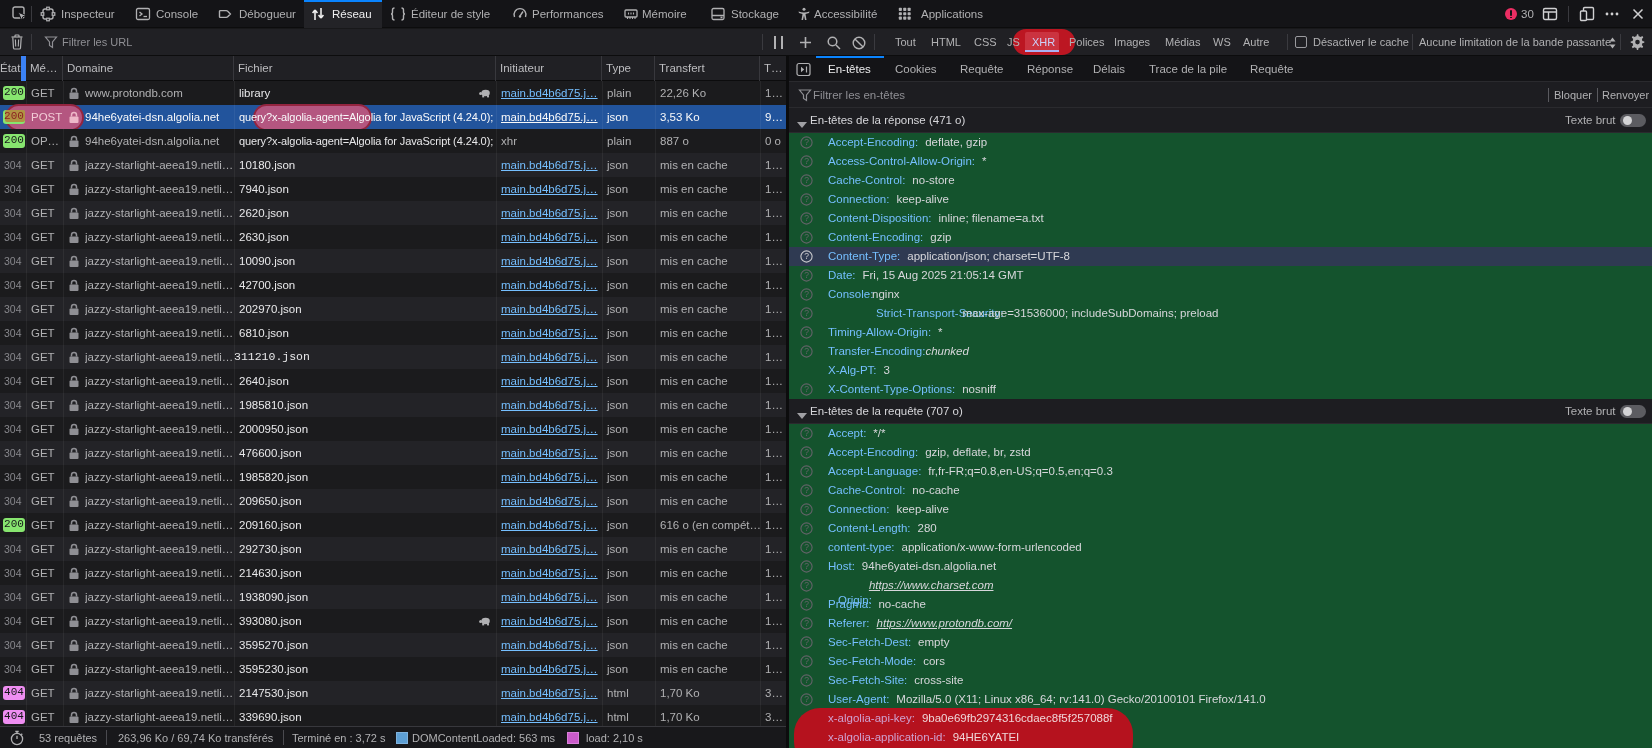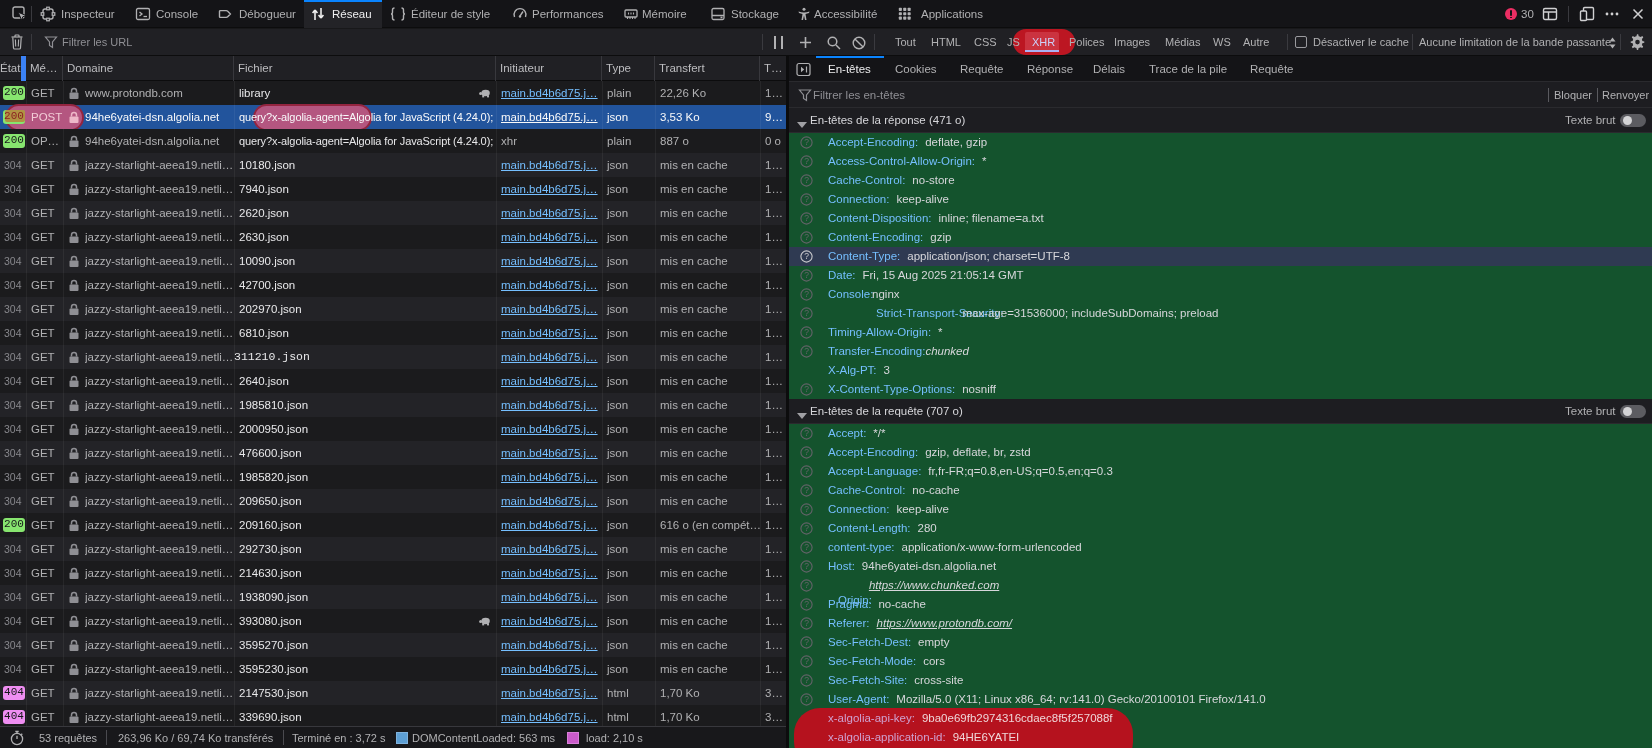--- a/index.html
+++ b/index.html
@@ -977,21 +977,21 @@
           </svg></div>
 <div class="abs" style="left:39px;top:0;height:19px;line-height:19px;color:#75bfff;white-space:nowrap;">Host:</div>
 <div class="abs" style="left:39px;top:0;height:19px;line-height:19px;white-space:nowrap;"><span style="visibility:hidden;">Host:</span><span style="color:#d7d7db;margin-left:7px;">94he6yatei-dsn.algolia.net</span></div>
 </div>
 <div class="abs" style="left:0;top:520px;width:864px;height:19px;">
 <div class="abs" style="left:10.5px;top:3px;"><svg width="13" height="13" viewBox="0 0 13 13" style="">
             <circle cx="6.5" cy="6.5" r="5.6" fill="none" stroke="#636368" stroke-width="1.1"></circle>
             <text x="6.5" y="9.4" font-size="8.5" font-family="Liberation Sans" fill="#636368" text-anchor="middle">?</text>
           </svg></div>
 <div class="abs" style="left:49px;top:0;height:19px;line-height:19px;color:#75bfff;white-space:nowrap;margin-top:15px;">Origin:</div>
-<div class="abs" style="left:39px;top:0;height:19px;line-height:19px;white-space:nowrap;"><span style="visibility:hidden;">Origin:</span><span style="color:#d7d7db;font-style:italic;text-decoration:underline;margin-left:7px;">https://www.chunked.com</span></div>
+<div class="abs" style="left:39px;top:0;height:19px;line-height:19px;white-space:nowrap;"><span style="visibility:hidden;">Origin:</span><span style="color:#d7d7db;font-style:italic;text-decoration:underline;margin-left:7px;">https://www.charset.com</span></div>
 </div>
 <div class="abs" style="left:0;top:539px;width:864px;height:19px;">
 <div class="abs" style="left:10.5px;top:3px;"><svg width="13" height="13" viewBox="0 0 13 13" style="">
             <circle cx="6.5" cy="6.5" r="5.6" fill="none" stroke="#636368" stroke-width="1.1"></circle>
             <text x="6.5" y="9.4" font-size="8.5" font-family="Liberation Sans" fill="#636368" text-anchor="middle">?</text>
           </svg></div>
 <div class="abs" style="left:39px;top:0;height:19px;line-height:19px;color:#75bfff;white-space:nowrap;">Pragma:</div>
 <div class="abs" style="left:39px;top:0;height:19px;line-height:19px;white-space:nowrap;"><span style="visibility:hidden;">Pragma:</span><span style="color:#d7d7db;margin-left:7px;">no-cache</span></div>
 </div>
 <div class="abs" style="left:0;top:558px;width:864px;height:19px;">

